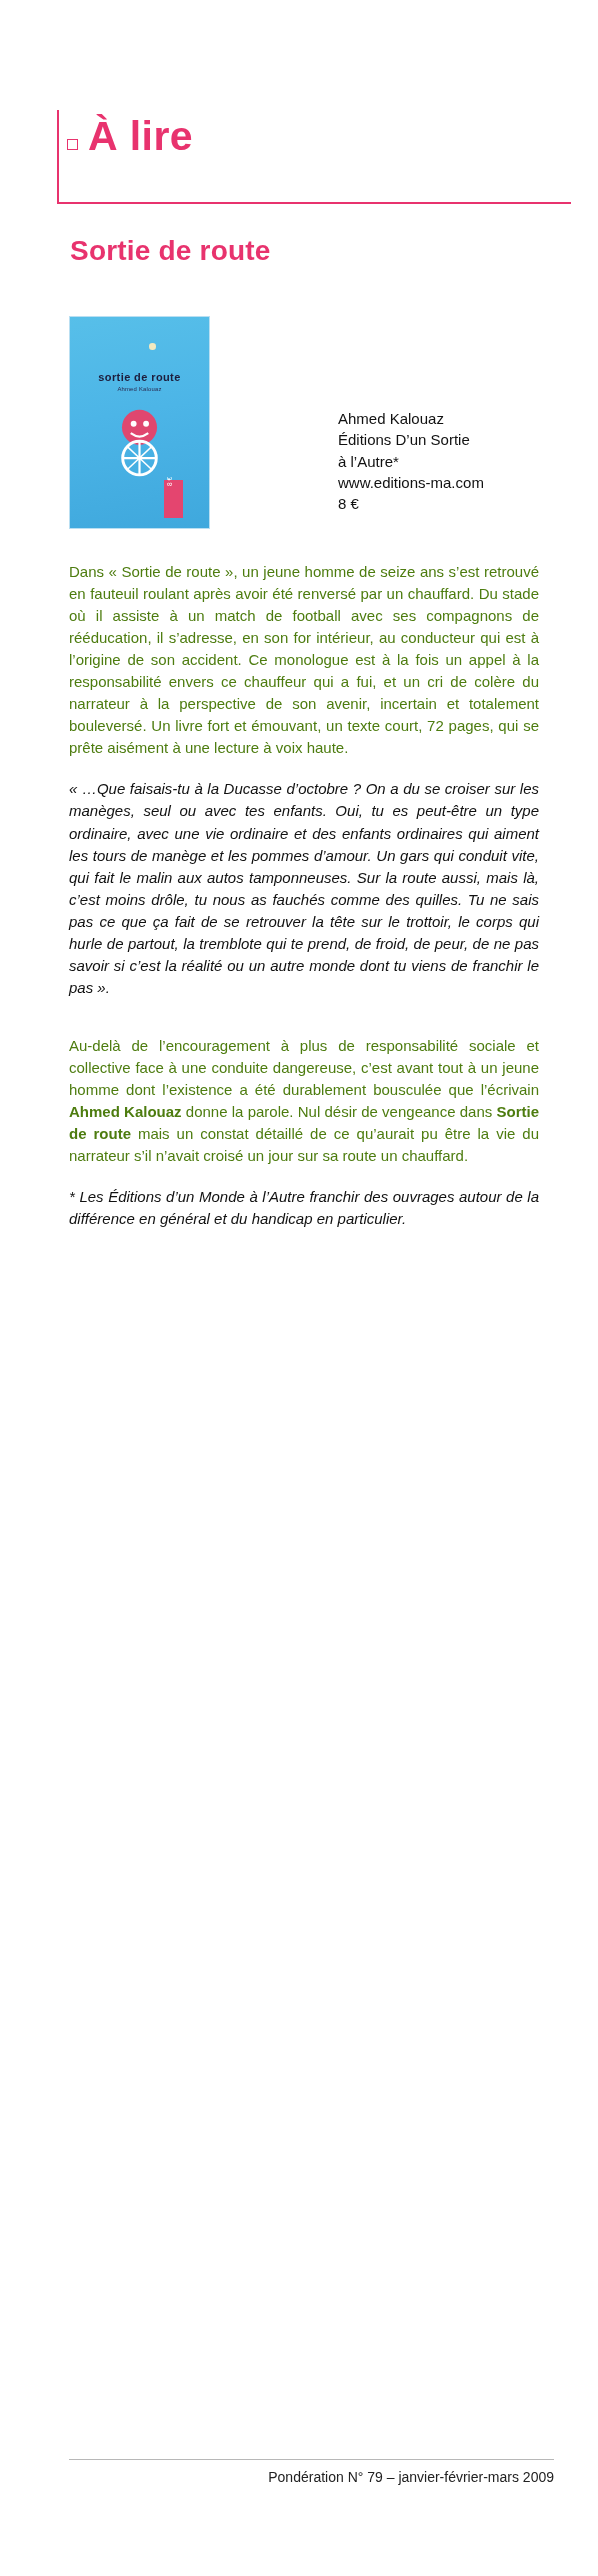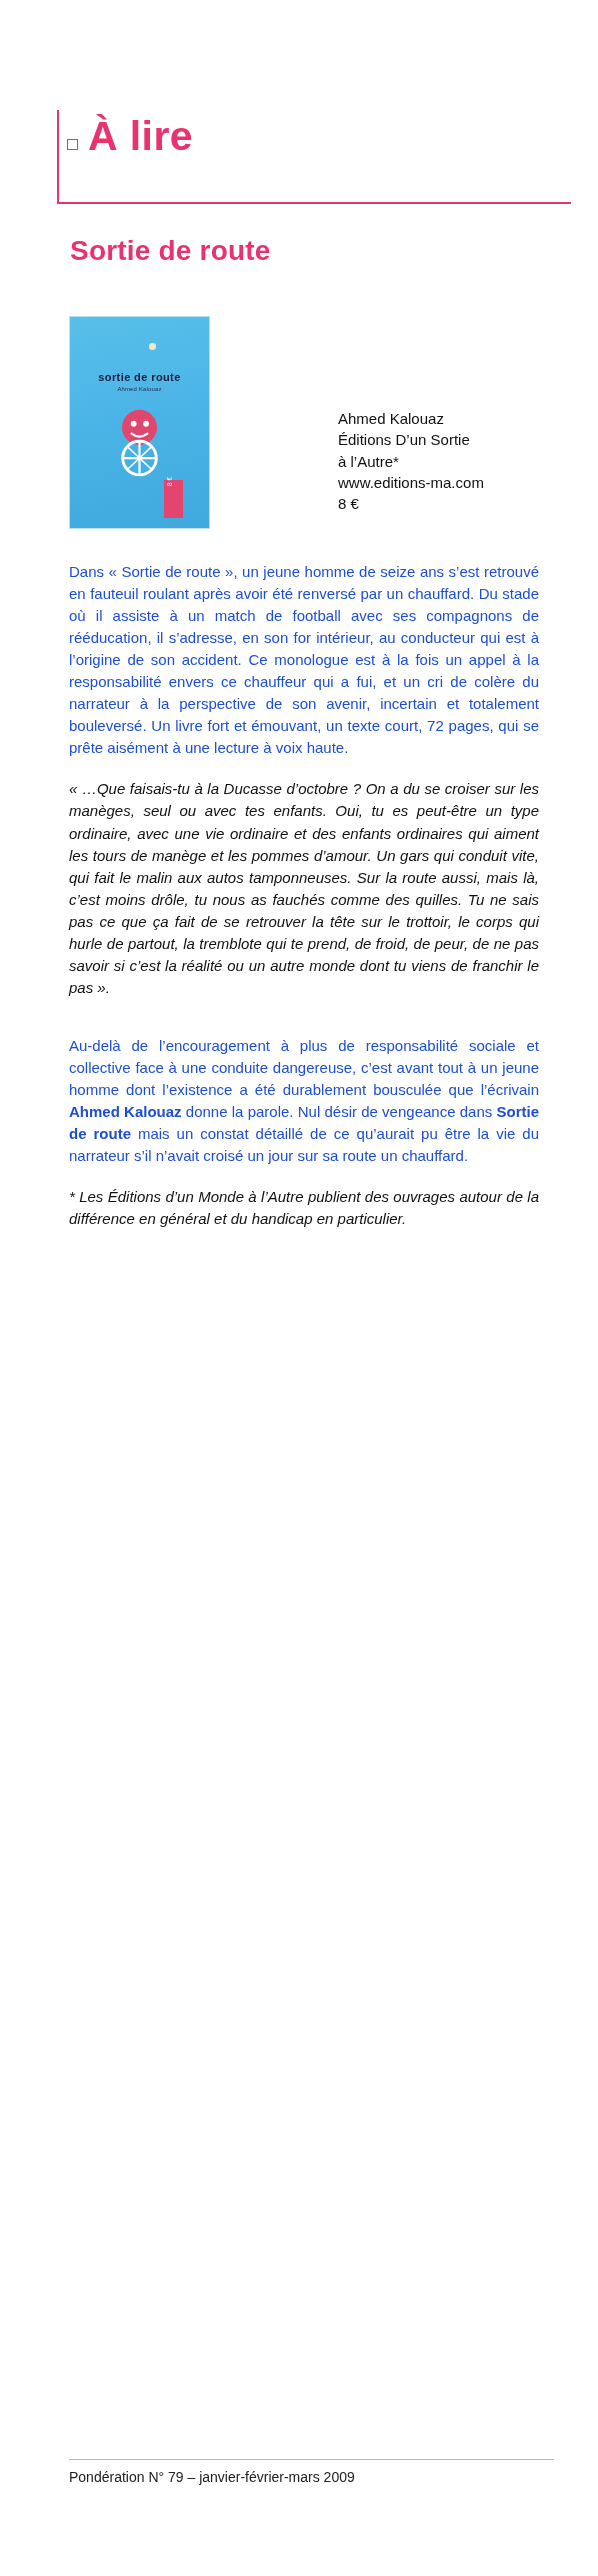--- a/index.html
+++ b/index.html
@@ -171,21 +171,21 @@
     position: absolute;
     left: 69px;
     top: 561px;
     width: 470px;
   }
   p.body {
     margin: 0 0 19px 0;
     font-size: 15px;
     line-height: 1.47;
     text-align: justify;
-    color: #1d4ed8;
+    color: #4d7c0f;
   }
   p.quote {
     margin: 0 0 36px 0;
     font-size: 15px;
     line-height: 1.47;
     text-align: justify;
     font-style: italic;
     color: #111;
   }
   p.note {
@@ -210,20 +210,21 @@
     left: 0;
     top: -10.3px;
     width: 485px;
     height: 1.5px;
     background: #b8b8b8;
   }
   .footer-text {
     font-size: 14px;
     color: #222;
     white-space: nowrap;
+    text-align: right;
   }
 </style>
 </head>
 <body>
 
 <div class="page">
 
   <div class="header">
     <div class="header-rule-v"></div>
     <div class="header-rule-h"></div>
@@ -258,21 +259,21 @@
     <div>Éditions D’un Sortie</div>
     <div>à l’Autre*</div>
     <div>www.editions-ma.com</div>
     <div>8 €</div>
   </div>
 
   <div class="body-col">
     <p class="body">Dans « Sortie de route », un jeune homme de seize ans s’est retrouvé en fauteuil roulant après avoir été renversé par un chauffard. Du stade où il assiste à un match de football avec ses compagnons de rééducation, il s’adresse, en son for intérieur, au conducteur qui est à l’origine de son accident. Ce monologue est à la fois un appel à la responsabilité envers ce chauffeur qui a fui, et un cri de colère du narrateur à la perspective de son avenir, incertain et totalement bouleversé. Un livre fort et émouvant, un texte court, 72 pages, qui se prête aisément à une lecture à voix haute.</p>
     <p class="quote">« …Que faisais-tu à la Ducasse d’octobre ? On a du se croiser sur les manèges, seul ou avec tes enfants. Oui, tu es peut-être un type ordinaire, avec une vie ordinaire et des enfants ordinaires qui aiment les tours de manège et les pommes d’amour. Un gars qui conduit vite, qui fait le malin aux autos tamponneuses. Sur la route aussi, mais là, c’est moins drôle, tu nous as fauchés comme des quilles. Tu ne sais pas ce que ça fait de se retrouver la tête sur le trottoir, le corps qui hurle de partout, la tremblote qui te prend, de froid, de peur, de ne pas savoir si c’est la réalité ou un autre monde dont tu viens de franchir le pas ».</p>
     <p class="body"><span>Au-delà de l’encouragement à plus de responsabilité sociale et collective face à une conduite dangereuse, c’est avant tout à un jeune homme dont l’existence a été durablement bousculée que l’écrivain </span><span class="bold">Ahmed Kalouaz</span><span> donne la parole. Nul désir de vengeance dans </span><span class="bold">Sortie de route</span><span> mais un constat détaillé de ce qu’aurait pu être la vie du narrateur s’il n’avait croisé un jour sur sa route un chauffard.</span></p>
-    <p class="note">* Les Éditions d’un Monde à l’Autre publient des ouvrages autour de la différence en général et du handicap en particulier.</p>
+    <p class="note">* Les Éditions d’un Monde à l’Autre franchir des ouvrages autour de la différence en général et du handicap en particulier.</p>
   </div>
 
   <div class="footer">
     <div class="footer-rule"></div>
     <div class="footer-text"><span>Pondération N° 79</span> <span>– janvier-février-mars 2009</span></div>
   </div>
 
 </div>
 
 

